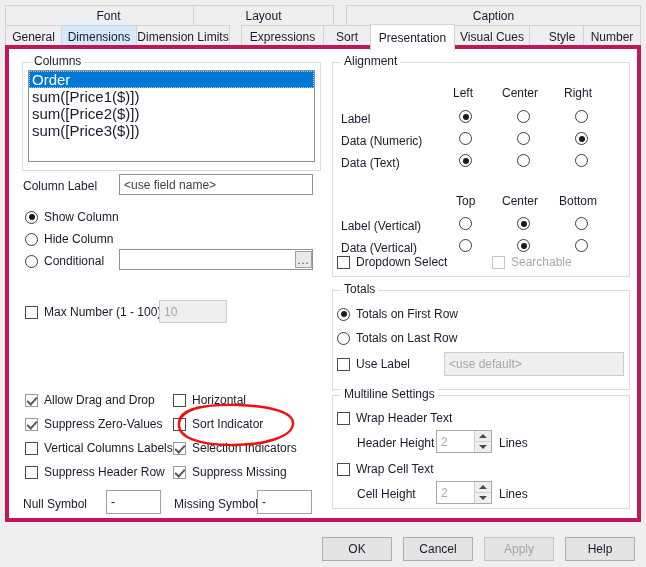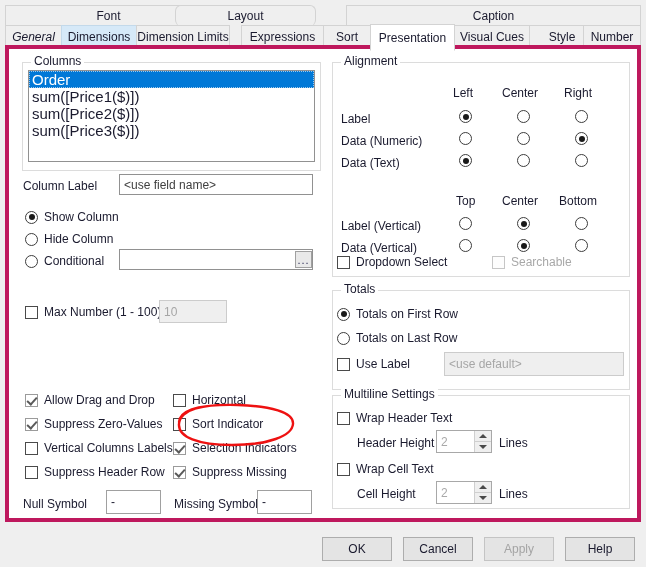--- a/index.html
+++ b/index.html
@@ -121,29 +121,29 @@
   .annot{position:absolute;left:160px;top:400px;width:150px;height:56px;pointer-events:none;z-index:30;}
 </style>
 </head>
 <body>
 
 <div class="tabstrip">
   <div class="toprow">
     <div class="toptab" style="left:0px;width:207px;">
         <span>Font</span>
       </div>
-    <div class="toptab" style="left:170px;width:141px;border-radius:6px;">
+    <div class="toptab" style="left:188px;width:141px;">
         <span>Layout</span>
       </div>
     <div class="toptab" style="left:341px;width:295px;">
         <span>Caption</span>
       </div>
   </div>
   <div class="botrow">
-    <div class="btab" style="left:0px;width:57px;font-style:italic;">
+    <div class="btab" style="left:0px;width:57px;">
         <span>General</span>
       </div>
     <div class="btab hover" style="left:56px;width:76px;">
         <span>Dimensions</span>
       </div>
     <div class="btab" style="left:131px;width:94px;">
         <span>Dimension Limits</span>
       </div>
     <div class="btab" style="left:236px;width:83px;">
         <span>Expressions</span>

